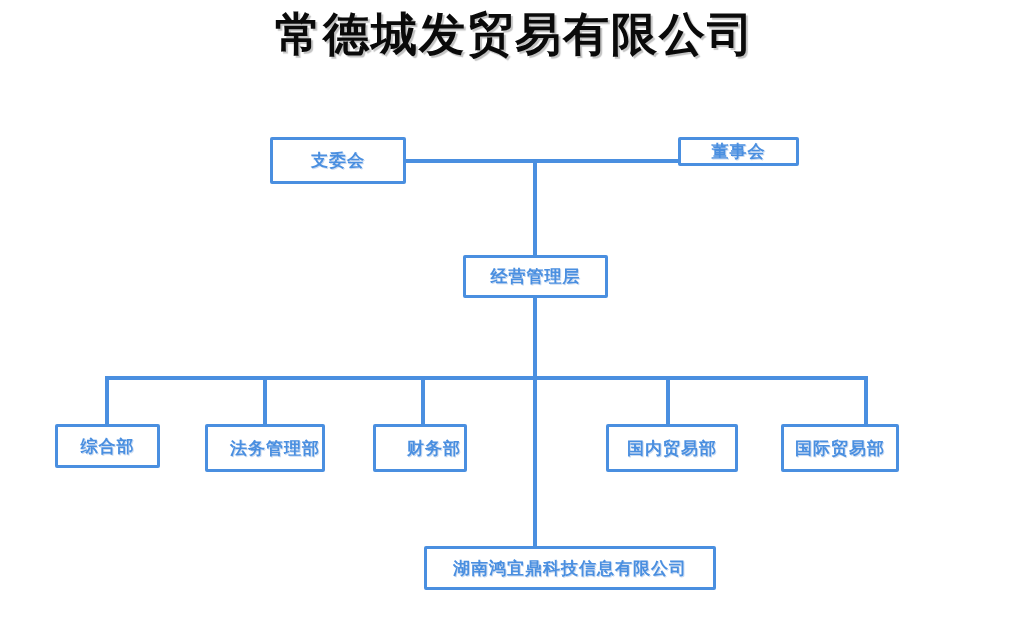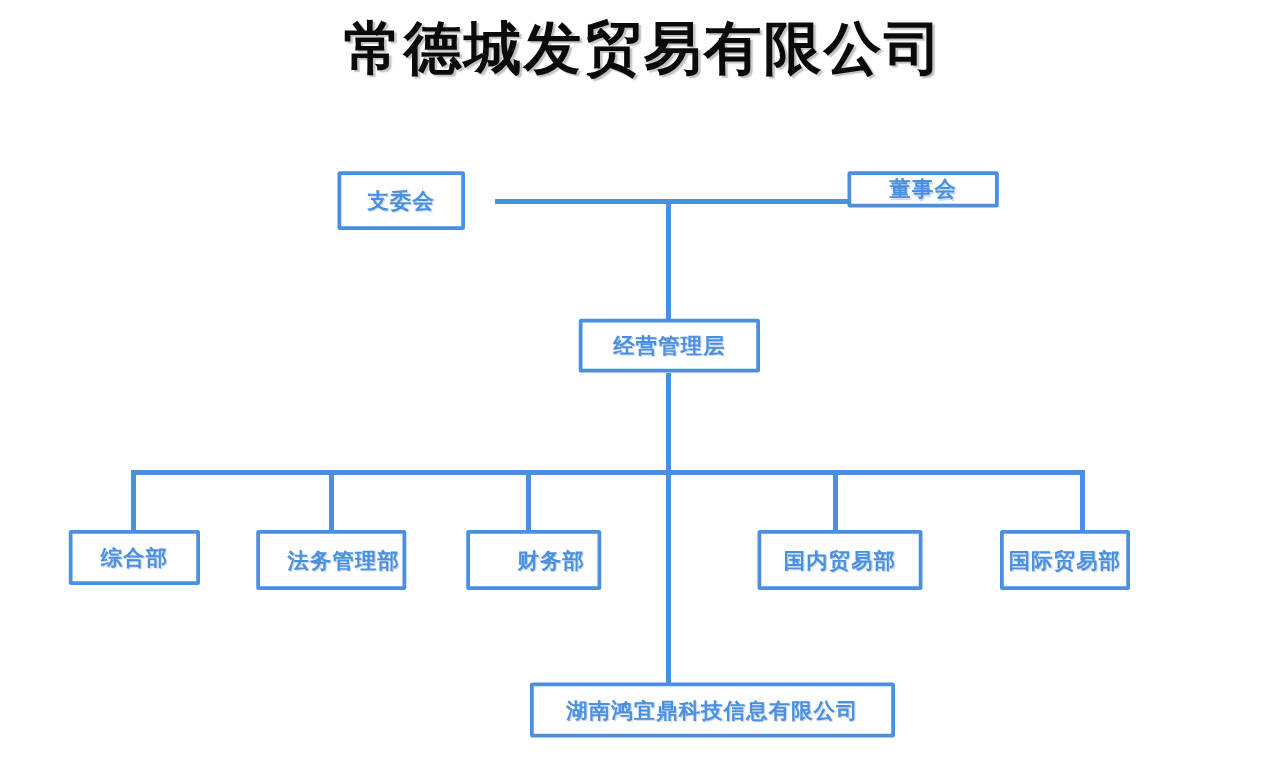--- a/index.html
+++ b/index.html
@@ -19,21 +19,21 @@
     overflow: hidden;
   }
 
   
   #chart-title {
     position: absolute;
     left: 0;
     top: 8px;
     width: 1030px;
     text-align: center;
-    font-family: Liberation Sans, sans-serif;
+    font-family: Liberation Mono, monospace;
     font-weight: bold;
     font-size: 46px;
     line-height: 60px;
     letter-spacing: 2px;
     color: #0a0a0a;
     text-shadow: 2px 2px 1px rgba(120,120,120,0.45);
     white-space: nowrap;
   }
 
   
@@ -59,32 +59,32 @@
     color: #4a8fe0;
     font-weight: bold;
     font-size: 17px;
     letter-spacing: 1px;
     white-space: nowrap;
     z-index: 3;
     text-shadow: 1px 1px 0 rgba(160,190,230,0.55);
   }
 
   
-  #node-party      { left: 270px; top: 137px; width: 102px; height: 47px; }
+  #node-party      { left: 270px; top: 137px; width: 136px; height: 47px; }
   #node-board      { left: 678px; top: 137px; width: 121px; height: 29px; }
 
   
   #node-management { left: 463px; top: 255px; width: 145px; height: 43px; }
 
   
   #node-general    { left: 55px;  top: 424px; width: 105px; height: 44px; }
   #node-legal      { left: 205px; top: 424px; width: 120px; height: 48px; padding-left: 20px; }
-  #node-finance    { left: 373px; top: 424px; width: 108px; height: 48px; padding-left: 28px; }
+  #node-finance    { left: 373px; top: 424px; width: 94px; height: 48px; padding-left: 28px; }
   #node-domestic   { left: 606px; top: 424px; width: 132px; height: 48px; }
-  #node-intl       { left: 800px; top: 424px; width: 104px; height: 48px; }
+  #node-intl       { left: 781px; top: 424px; width: 118px; height: 48px; }
 
   
   #node-subsidiary { left: 388px; top: 546px; width: 292px; height: 44px; font-size: 17px; margin-left: 36px; }
 </style>
 </head>
 <body>
 
 <div id="org-page">
 
   <div id="chart-title">常德城发贸易有限公司</div>

